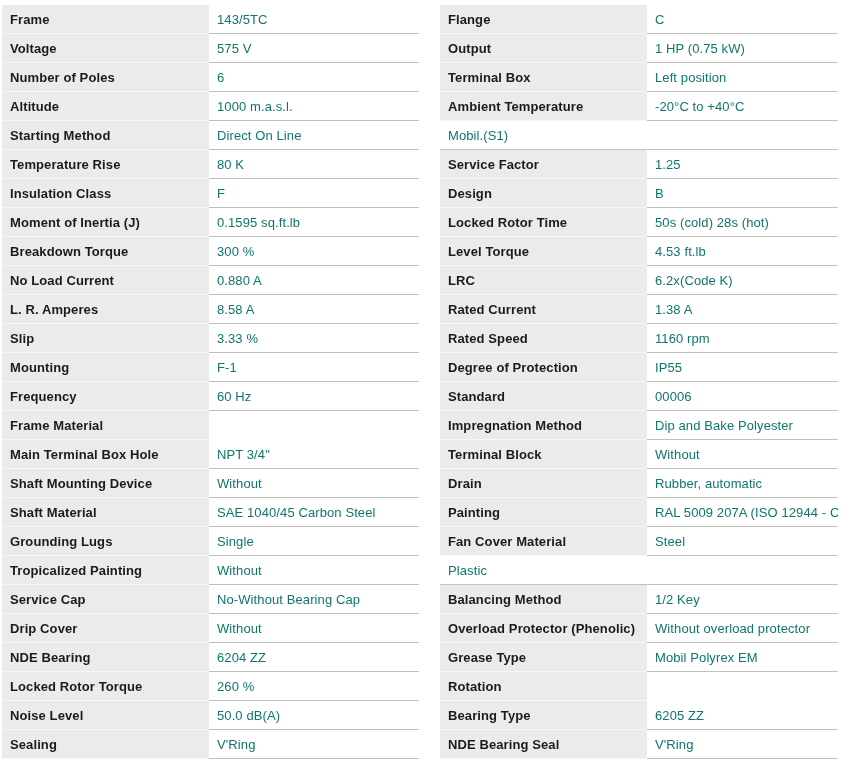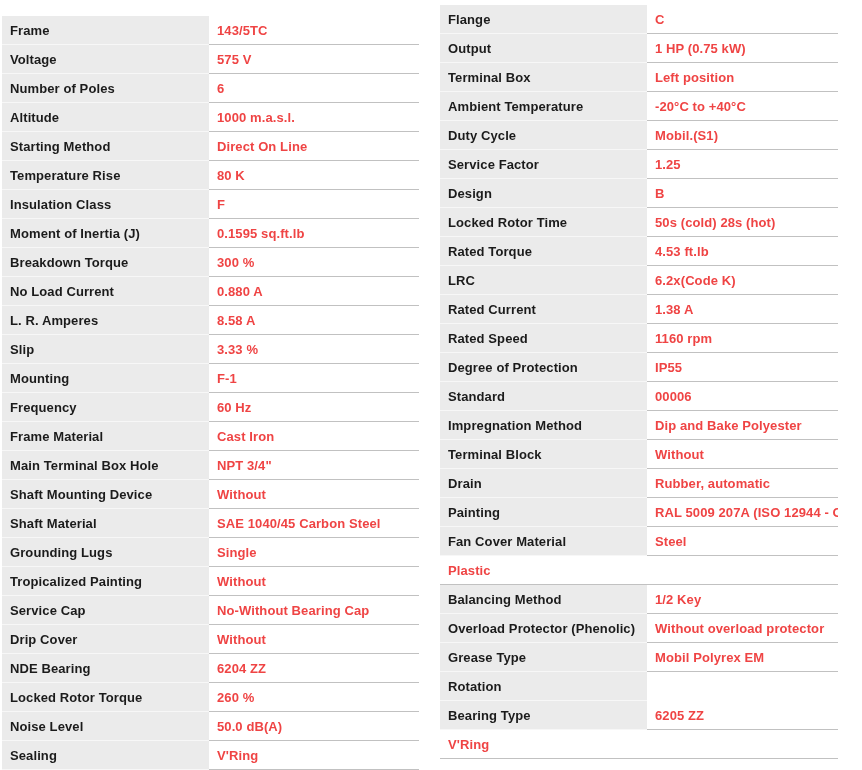--- a/index.html
+++ b/index.html
@@ -14,21 +14,21 @@
     height: 770px;
     padding: 5px 1px 0 2px;
     display: flex;
     gap: 21px;
     background: #ffffff;
   }
   .spec-table {
     display: flex;
     flex-direction: column;
   }
-  .spec-table.left  { width: 417px; justify-content: flex-end; }
+  .spec-table.left  { width: 417px; }
   .spec-table.right { width: 398px; }
   .row {
     box-sizing: border-box;
     height: 29px;
     display: flex;
     align-items: stretch;
   }
   .label {
     box-sizing: border-box;
     width: 207px;
@@ -47,22 +47,22 @@
   }
   .value {
     box-sizing: border-box;
     flex: 1;
     background: #ffffff;
     border-bottom: 1px solid #c1c1c1;
     display: flex;
     align-items: center;
     padding: 0 4px 0 8px;
     font-size: 13px;
-    font-weight: bold;
-    color: #ef4444;
+    font-weight: normal;
+    color: #0f766e;
     letter-spacing: 0.1px;
     white-space: nowrap;
     overflow: hidden;
   }
 </style>
 </head>
 <body>
 
 <div class="sheet">
   <div class="spec-table left">
@@ -117,21 +117,20 @@
       <div class="row">
         <div class="label">Mounting</div>
         <div class="value">F-1</div>
       </div>
       <div class="row">
         <div class="label">Frequency</div>
         <div class="value">60 Hz</div>
       </div>
       <div class="row">
         <div class="label">Frame Material</div>
-        <div class="value">Cast Iron</div>
       </div>
       <div class="row">
         <div class="label">Main Terminal Box Hole</div>
         <div class="value">NPT 3/4"</div>
       </div>
       <div class="row">
         <div class="label">Shaft Mounting Device</div>
         <div class="value">Without</div>
       </div>
       <div class="row">
@@ -182,37 +181,36 @@
       </div>
       <div class="row">
         <div class="label">Terminal Box</div>
         <div class="value">Left position</div>
       </div>
       <div class="row">
         <div class="label">Ambient Temperature</div>
         <div class="value">-20°C to +40°C</div>
       </div>
       <div class="row">
-        <div class="label">Duty Cycle</div>
         <div class="value">Mobil.(S1)</div>
       </div>
       <div class="row">
         <div class="label">Service Factor</div>
         <div class="value">1.25</div>
       </div>
       <div class="row">
         <div class="label">Design</div>
         <div class="value">B</div>
       </div>
       <div class="row">
         <div class="label">Locked Rotor Time</div>
         <div class="value">50s (cold) 28s (hot)</div>
       </div>
       <div class="row">
-        <div class="label">Rated Torque</div>
+        <div class="label">Level Torque</div>
         <div class="value">4.53 ft.lb</div>
       </div>
       <div class="row">
         <div class="label">LRC</div>
         <div class="value">6.2x(Code K)</div>
       </div>
       <div class="row">
         <div class="label">Rated Current</div>
         <div class="value">1.38 A</div>
       </div>
@@ -264,16 +262,17 @@
         <div class="value">Mobil Polyrex EM</div>
       </div>
       <div class="row">
         <div class="label">Rotation</div>
       </div>
       <div class="row">
         <div class="label">Bearing Type</div>
         <div class="value">6205 ZZ</div>
       </div>
       <div class="row">
+        <div class="label">NDE Bearing Seal</div>
         <div class="value">V'Ring</div>
       </div>
     </div>
 </div>
 
 </body></html>

